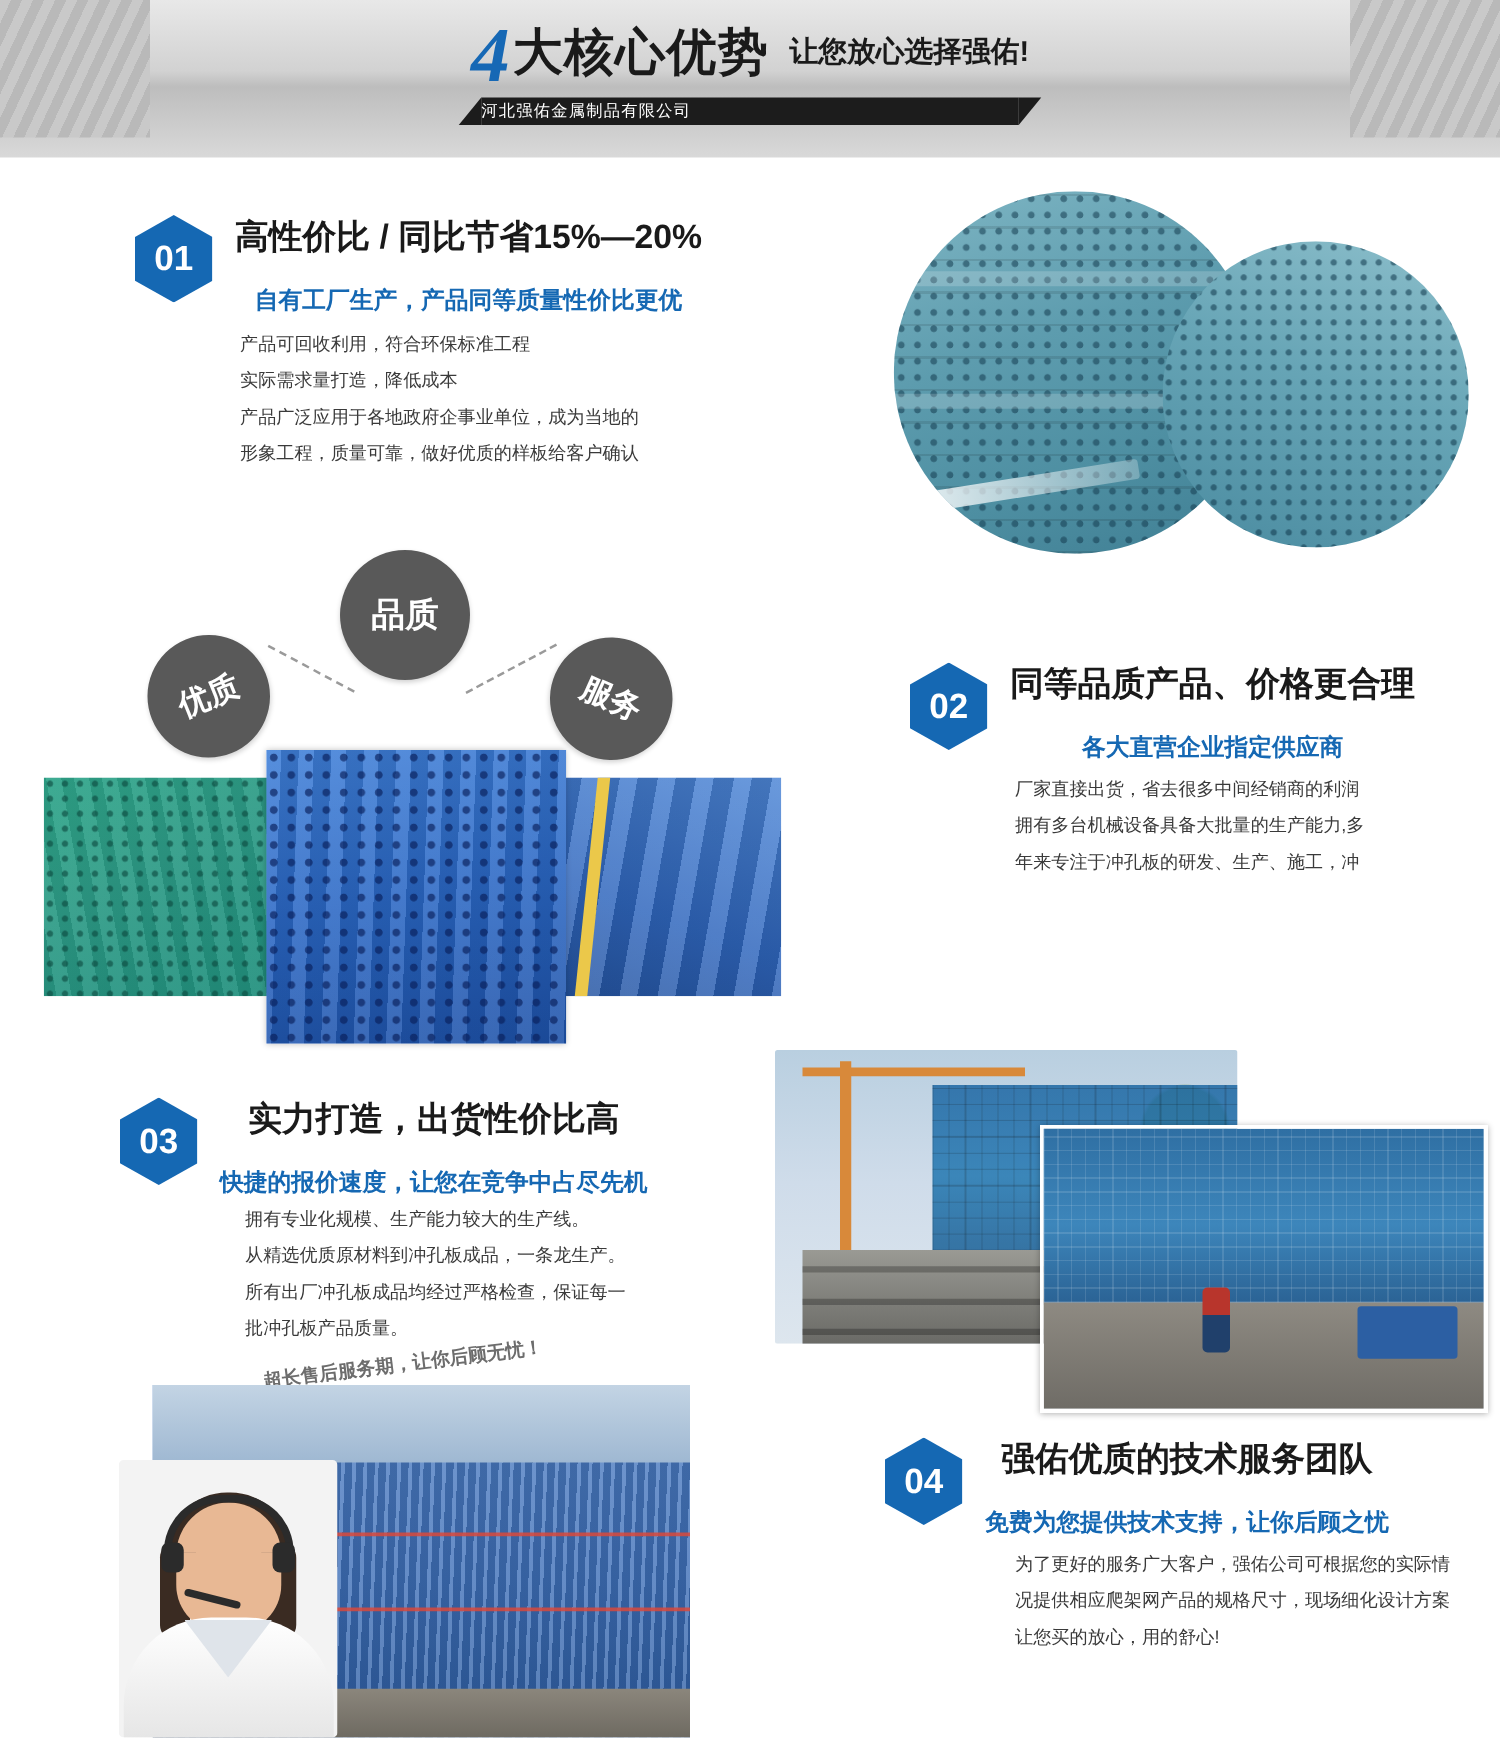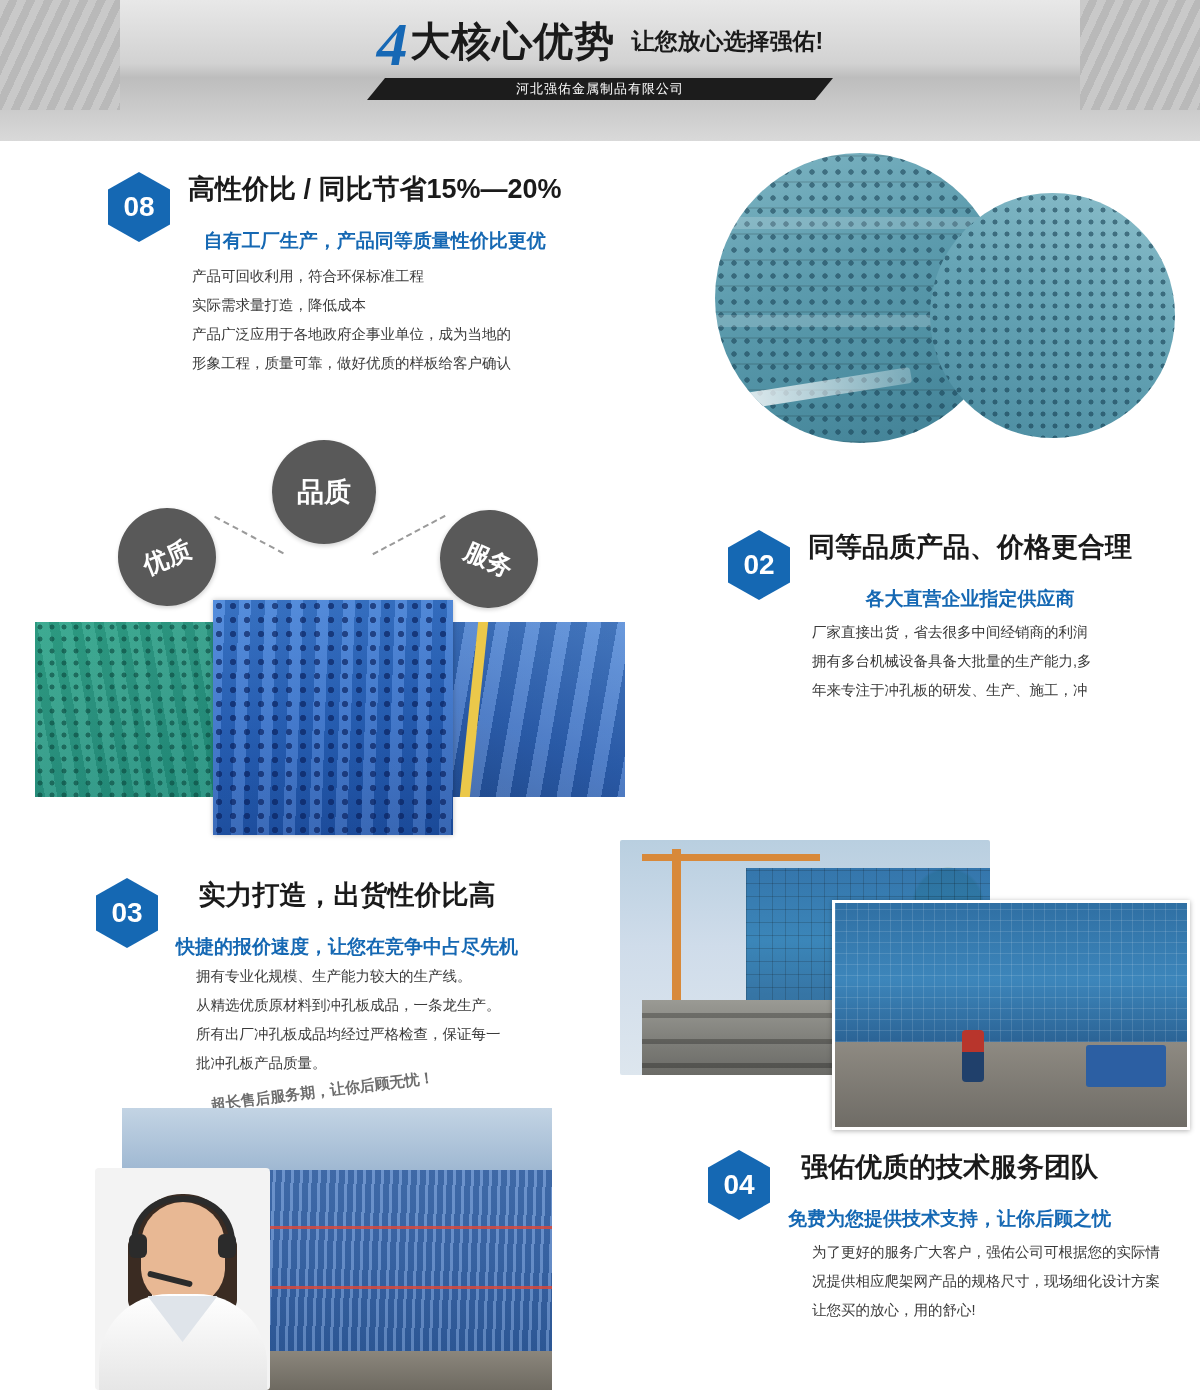--- a/index.html
+++ b/index.html
@@ -7,21 +7,21 @@
     width: 1200px;
     height: 1400px;
     font-family: "Liberation Sans", "DejaVu Sans", sans-serif;
     background: #ffffff;
     overflow: hidden;
   }
   .page { position: relative; width: 1200px; height: 1400px; }
 
   
   .header {
-    position: absolute; left: 0; top: 0; width: 1200px; height: 141px;
+    position: absolute; left: 0; top: 0; width: 1200px; height: 126px;
     background: linear-gradient(to bottom, #e8e8e8 0%, #d2d2d2 45%, #bdbdbd 55%, #d9d9d9 100%);
     overflow: hidden;
   }
   .header-diag-left, .header-diag-right {
     position: absolute; top: 0; height: 110px; width: 120px;
     background: repeating-linear-gradient(115deg, #c9c9c9 0 8px, #b9b9b9 8px 16px);
   }
   .header-diag-left { left: 0; }
   .header-diag-right { right: 0; }
   .header-inner {
@@ -59,21 +59,20 @@
     vertical-align: 6px;
   }
   .company-bar {
     position: absolute; left: 50%; transform: translateX(-50%);
     top: 78px;
     width: 430px; height: 22px;
     background: #1c1c1c;
     color: #ffffff;
     font-size: 13px;
     line-height: 22px;
-    text-align: center;
     letter-spacing: 1px;
   }
   .company-bar::after {
     content: "";
     position: absolute; right: -18px; top: 0;
     border-top: 22px solid #1c1c1c;
     border-right: 18px solid transparent;
   }
   .company-bar::before {
     content: "";
@@ -372,21 +371,21 @@
         <span class="title-main">大核心优势</span>
         <span class="title-sub">让您放心选择强佑!</span>
       </div>
       <div class="company-bar">河北强佑金属制品有限公司</div>
     </div>
   </div>
 
   <div class="sec01-head head-row">
     <div class="hex">
       <div class="hex-shape"></div>
-      <span class="hex-num">08</span>
+      <span class="hex-num">01</span>
     </div>
     <div class="block-title-wrap">
       <div class="block-title">高性价比 / 同比节省15%—20%</div>
       <div class="block-subtitle">自有工厂生产，产品同等质量性价比更优</div>
     </div>
   </div>
   <div class="sec01-text body-text">
     <span class="line">产品可回收利用，符合环保标准工程</span>
     <span class="line">实际需求量打造，降低成本</span>
     <span class="line">产品广泛应用于各地政府企事业单位，成为当地的</span>

